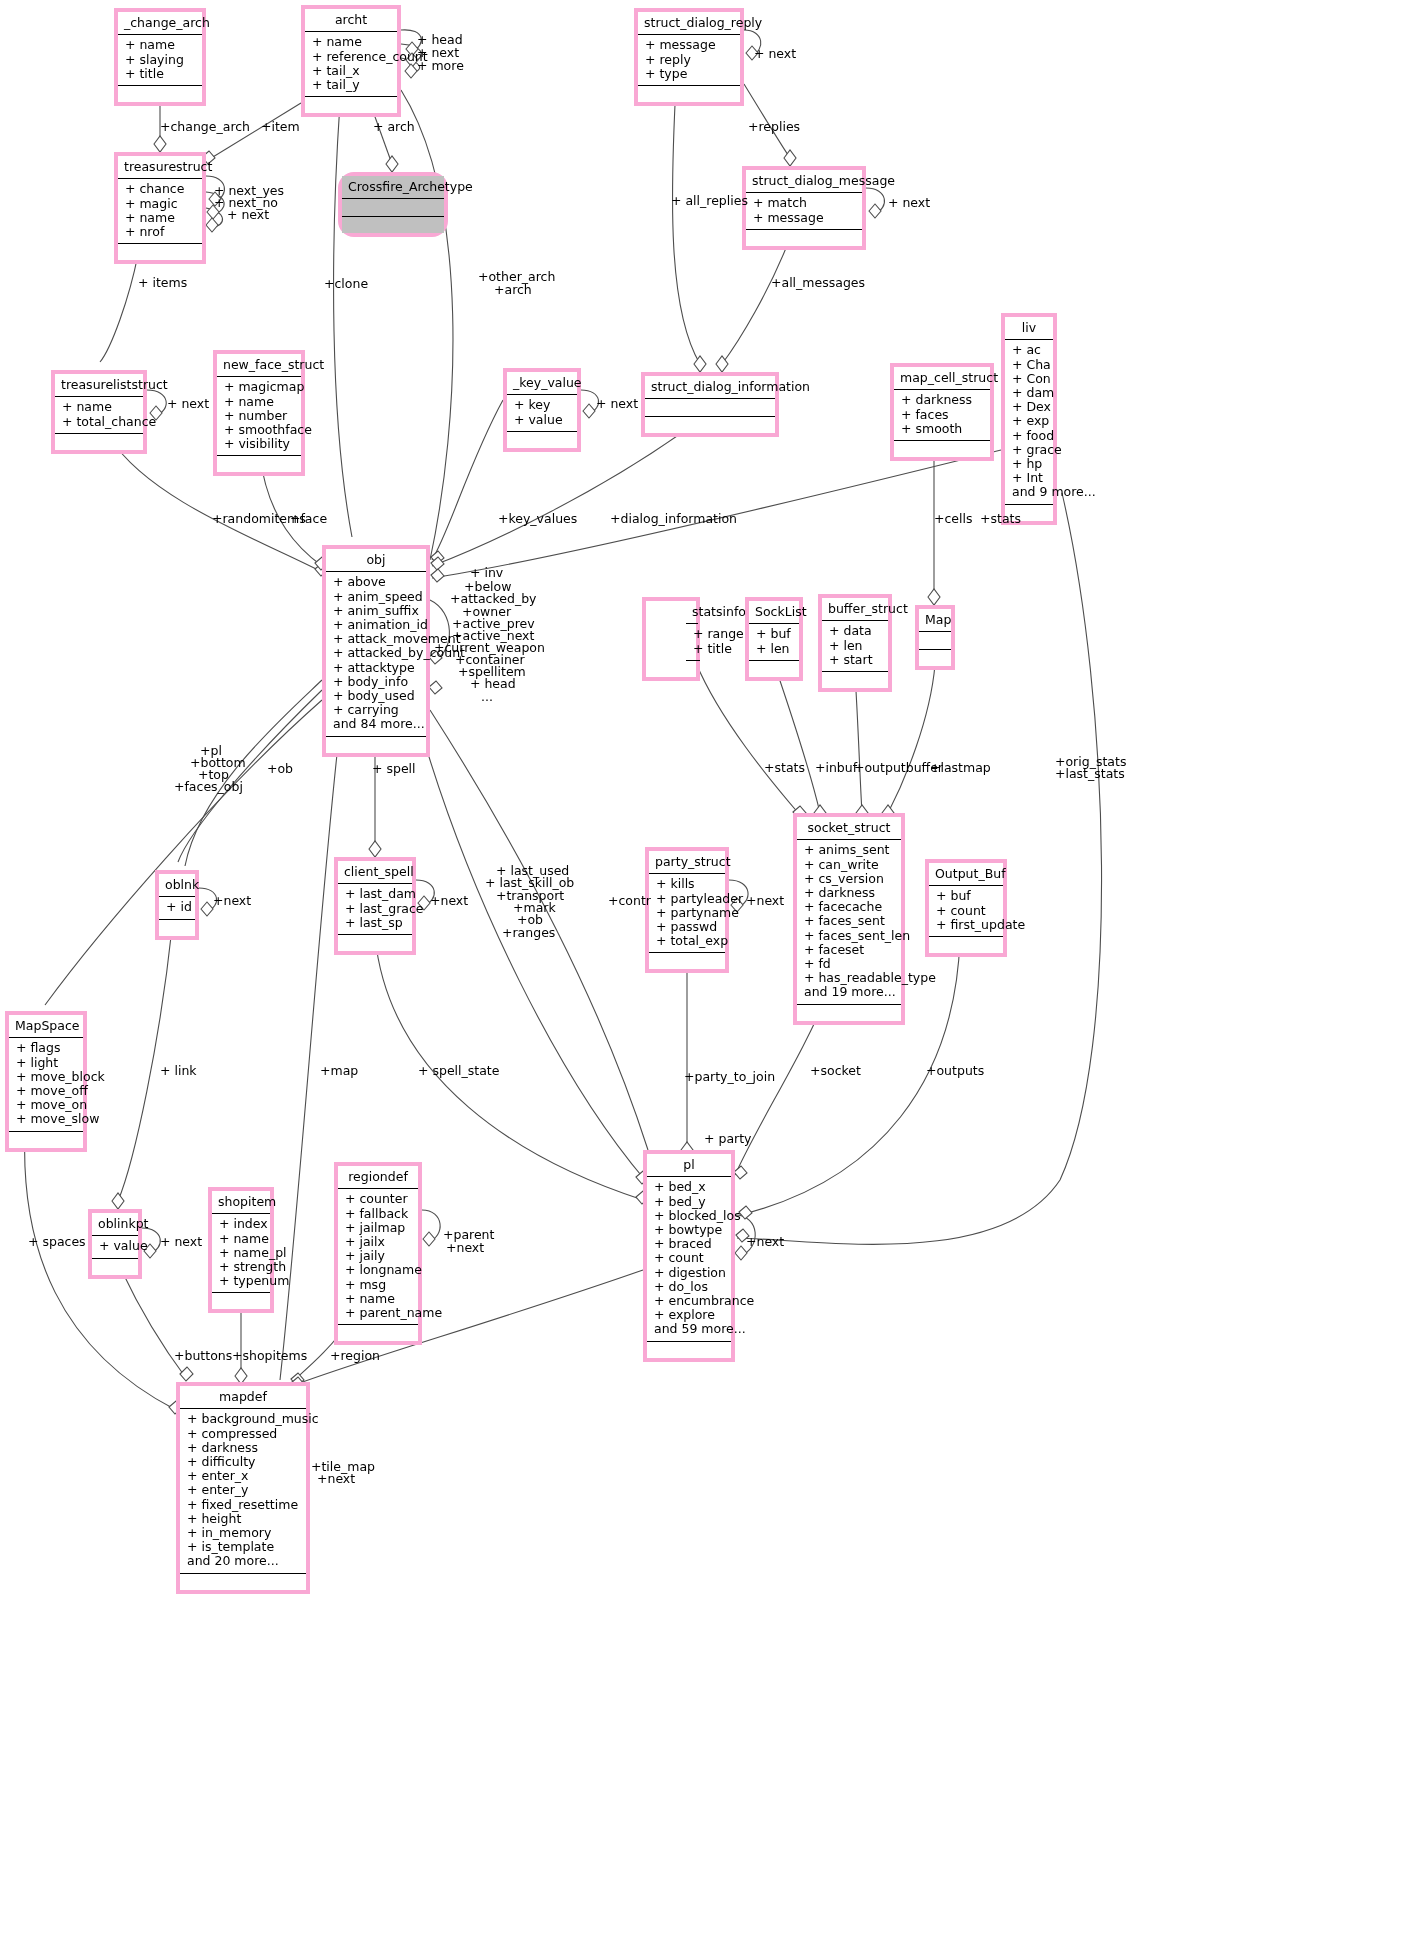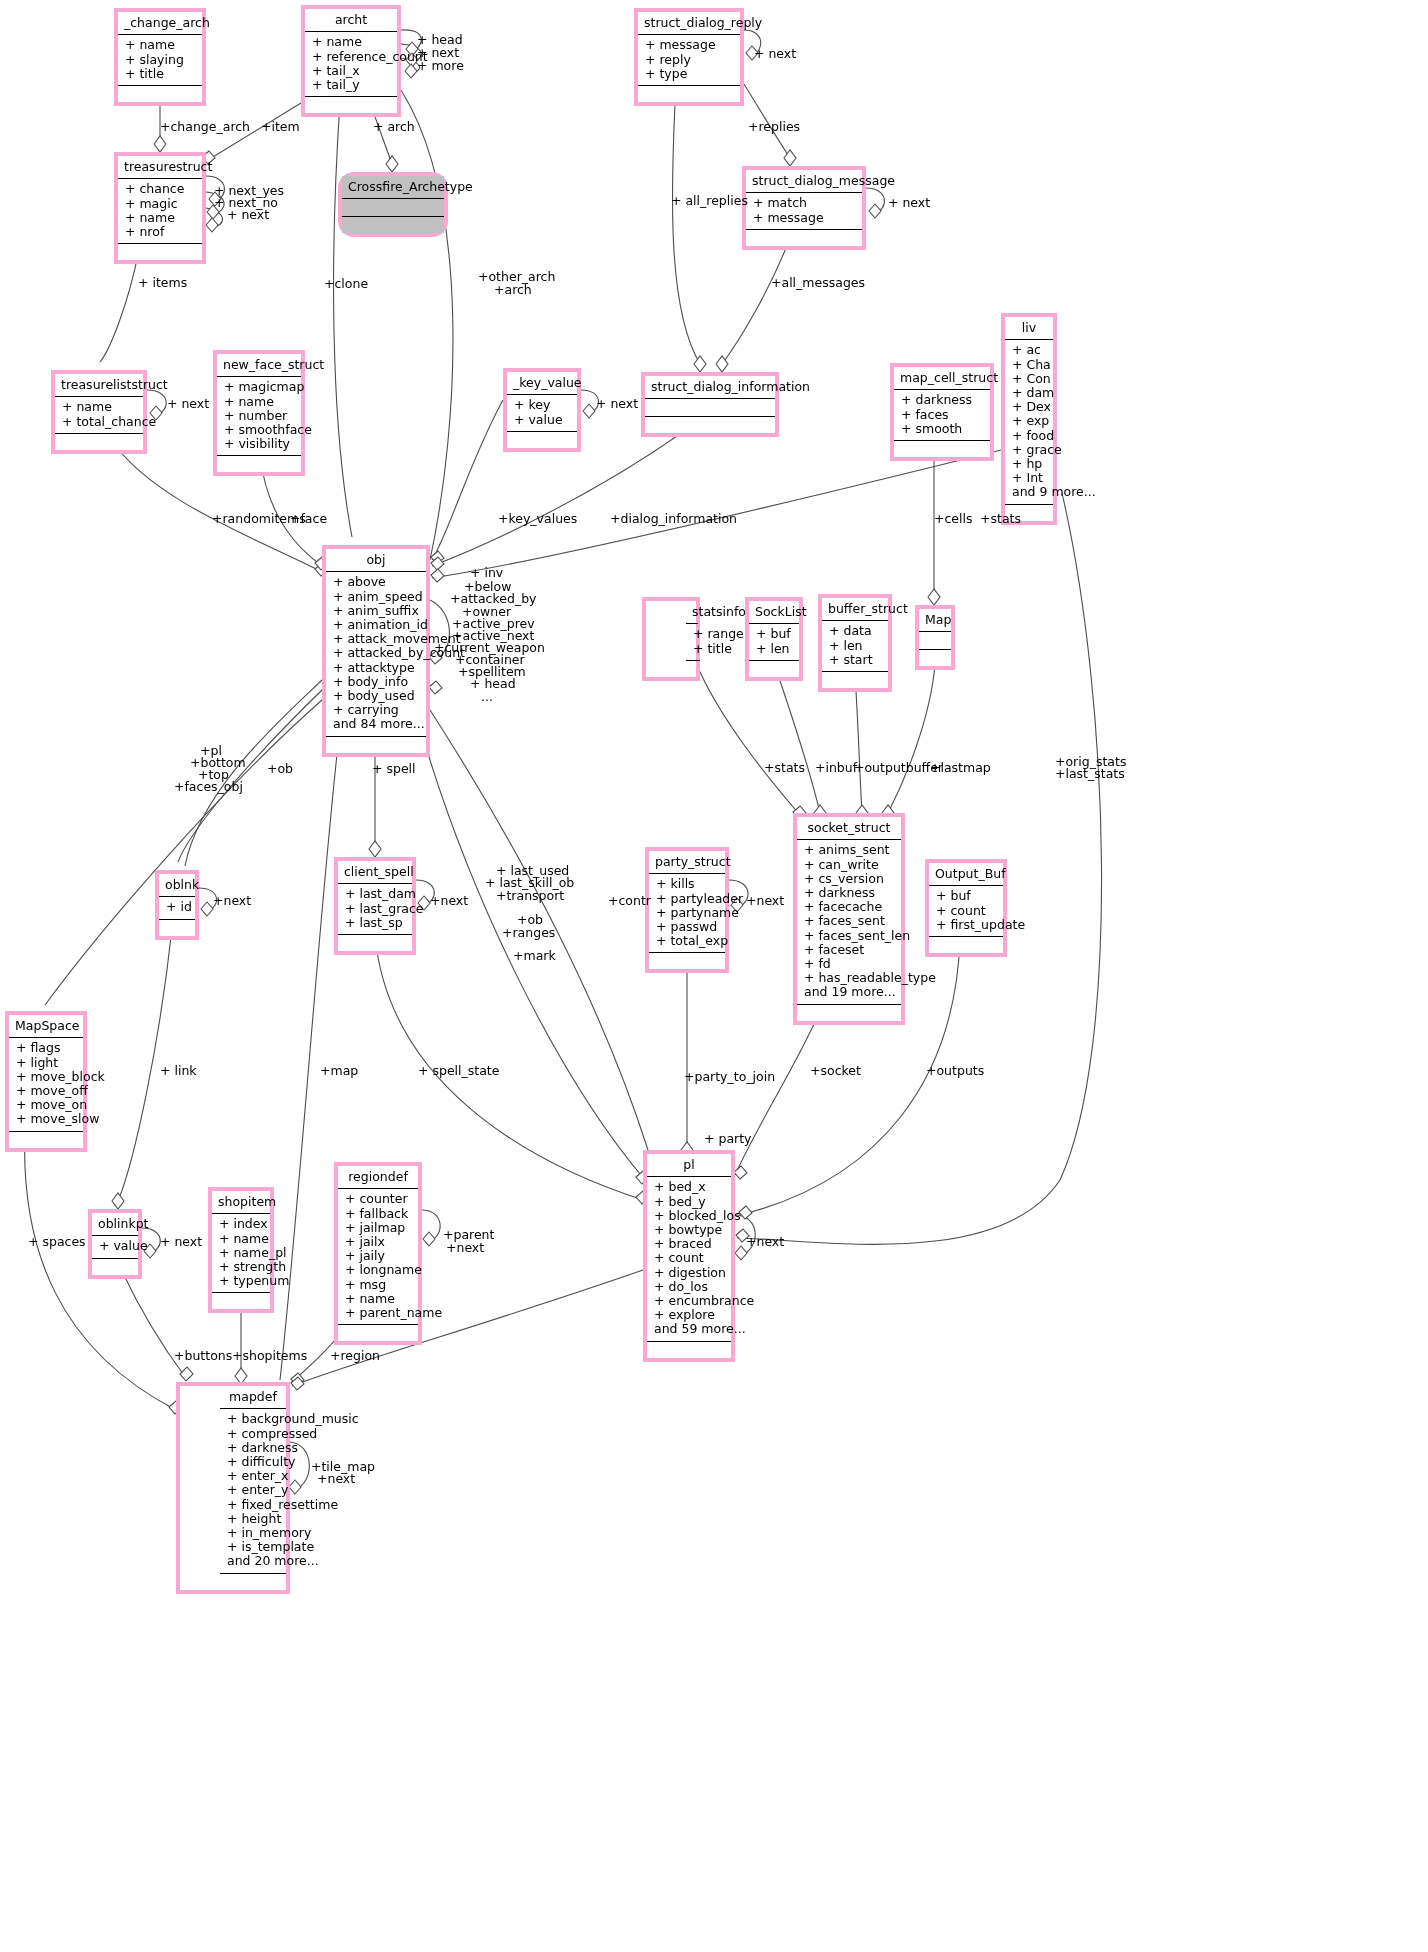--- a/index.html
+++ b/index.html
@@ -445,21 +445,21 @@
           <div>+ braced</div>
           <div>+ count</div>
           <div>+ digestion</div>
           <div>+ do_los</div>
           <div>+ encumbrance</div>
           <div>+ explore</div>
           <div>and 59 more...</div>
         </div>
         <div class="ops"></div>
       </div>
-      <div class="uml" style="left: 176px; top: 1382px; width: 114px; min-height: 180px; padding-left: 40px;">
+      <div class="uml" style="left: 176px; top: 1382px; width: 134px; min-height: 180px;">
         <div class="hdr">mapdef</div>
         <div class="attrs">
           <div>+ background_music</div>
           <div>+ compressed</div>
           <div>+ darkness</div>
           <div>+ difficulty</div>
           <div>+ enter_x</div>
           <div>+ enter_y</div>
           <div>+ fixed_resettime</div>
           <div>+ height</div>
@@ -518,21 +518,21 @@
       <div class="elabel" style="left: 372px; top: 762px;">+ spell</div>
       <div class="elabel" style="left: 764px; top: 761px;">+stats</div>
       <div class="elabel" style="left: 815px; top: 761px;">+inbuf</div>
       <div class="elabel" style="left: 854px; top: 761px;">+outputbuffer</div>
       <div class="elabel" style="left: 930px; top: 761px;">+lastmap</div>
       <div class="elabel" style="left: 213px; top: 894px;">+next</div>
       <div class="elabel" style="left: 430px; top: 894px;">+next</div>
       <div class="elabel" style="left: 496px; top: 864px;">+ last_used</div>
       <div class="elabel" style="left: 485px; top: 876px;">+ last_skill_ob</div>
       <div class="elabel" style="left: 496px; top: 889px;">+transport</div>
-      <div class="elabel" style="left: 513px; top: 901px; margin-top: 48px;">+mark</div>
+      <div class="elabel" style="left: 513px; top: 901px;">+mark</div>
       <div class="elabel" style="left: 517px; top: 913px;">+ob</div>
       <div class="elabel" style="left: 502px; top: 926px;">+ranges</div>
       <div class="elabel" style="left: 608px; top: 894px;">+contr</div>
       <div class="elabel" style="left: 746px; top: 894px;">+next</div>
       <div class="elabel" style="left: 160px; top: 1064px;">+ link</div>
       <div class="elabel" style="left: 320px; top: 1064px;">+map</div>
       <div class="elabel" style="left: 418px; top: 1064px;">+ spell_state</div>
       <div class="elabel" style="left: 704px; top: 1116px; margin-top: 16px;">+ party</div>
       <div class="elabel" style="left: 684px; top: 1070px;">+party_to_join</div>
       <div class="elabel" style="left: 810px; top: 1064px;">+socket</div>

